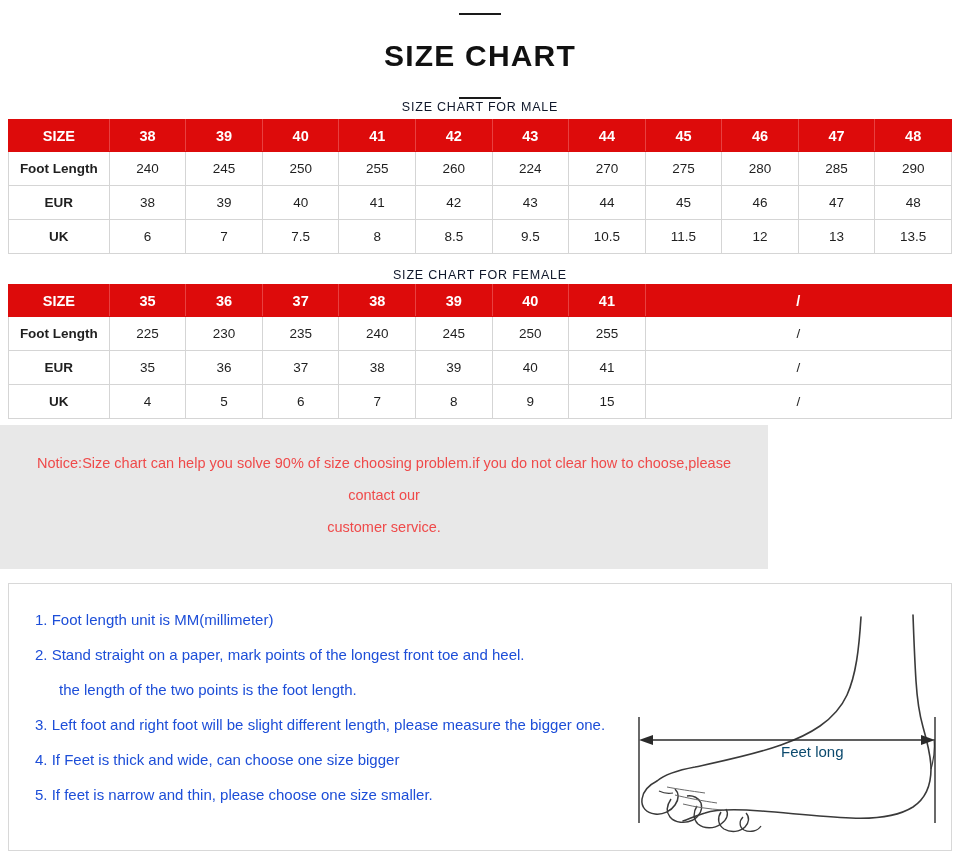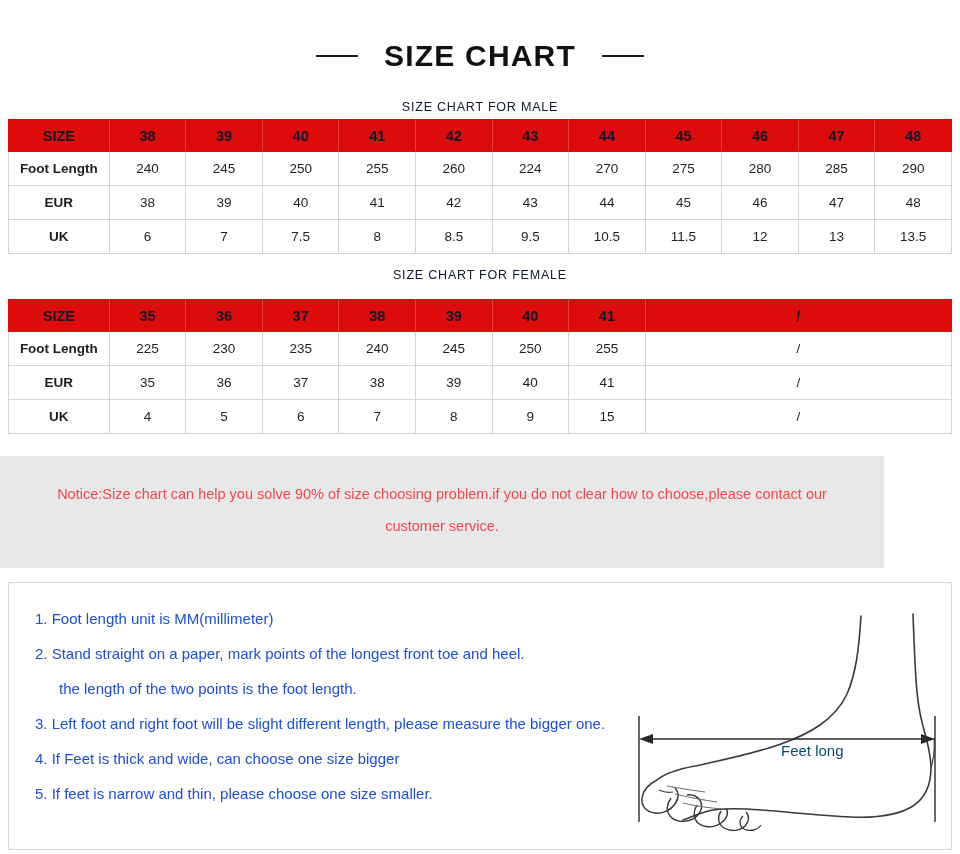--- a/index.html
+++ b/index.html
@@ -22,20 +22,21 @@
   }
 
   
   .title-row {
     display: flex;
     align-items: center;
     justify-content: center;
     gap: 26px;
     padding-top: 34px;
     height: 44px;
+    flex-direction: column;
   }
   .title-dash {
     width: 42px;
     height: 0;
     border-top: 2px solid #1a1a1a;
   }
   .main-title {
     font-size: 30px;
     font-weight: bold;
     letter-spacing: 1.2px;
@@ -46,21 +47,21 @@
 
   
   .subtitle {
     text-align: center;
     font-size: 12.5px;
     color: #0f172a;
     letter-spacing: 0.8px;
     font-weight: normal;
   }
   .sub-male { margin-top: 22px; margin-bottom: 5px; }
-  .sub-female { margin-top: 14px; margin-bottom: 17px; }
+  .sub-female { margin-top: 14px; margin-bottom: 2px; }
 
   
   .tbl-wrap {
     width: 944px;
     margin: 0 auto;
   }
   table.size-table {
     width: 944px;
     border-collapse: collapse;
     table-layout: fixed;
@@ -70,21 +71,21 @@
     border: 1px solid #d5d5d5;
     text-align: center;
     height: 33px;
     padding: 0;
     font-weight: normal;
     color: #1f1f1f;
     font-size: 13.5px;
   }
   table.size-table tr.hdr th {
     background: #dd0b0b;
-    color: #0f172a;
+    color: #ffffff;
     font-weight: bold;
     font-size: 14.5px;
     border-color: #dd0b0b;
     border-left: 1px solid #e84040;
     border-right: 1px solid #e84040;
     height: 31px;
   }
   table.size-table tr.hdr th:first-child {
     border-left: 1px solid #dd0b0b;
   }
@@ -94,23 +95,23 @@
   table.size-table td.rowlabel,
   table.size-table th.rowlabel {
     font-weight: bold;
     font-size: 13.5px;
   }
   .col-label { width: 93px; }
   .col-v { width: 70.7px; }
 
   
   .notice {
-    margin-top: 22px;
+    margin-top: 6px;
     background: #e8e8e8;
-    width: 884px;
+    width: 768px;
     padding: 22px 26px 26px 26px;
     box-sizing: border-box;
     text-align: center;
   }
   .notice p {
     margin: 0;
     color: #ef4a4a;
     font-size: 14.5px;
     line-height: 32px;
   }

